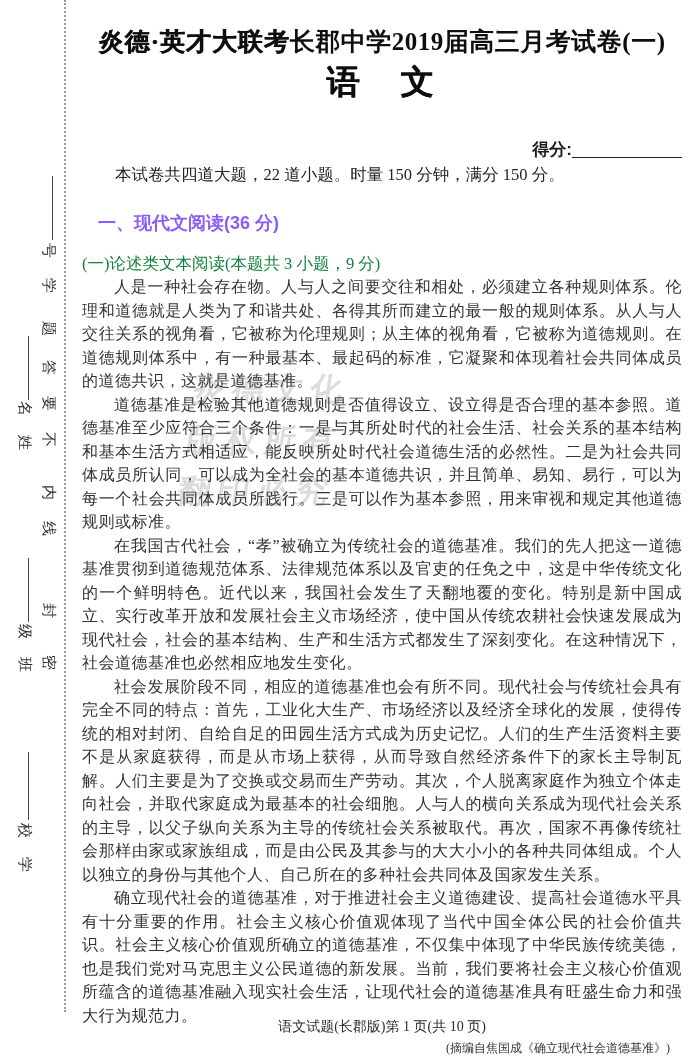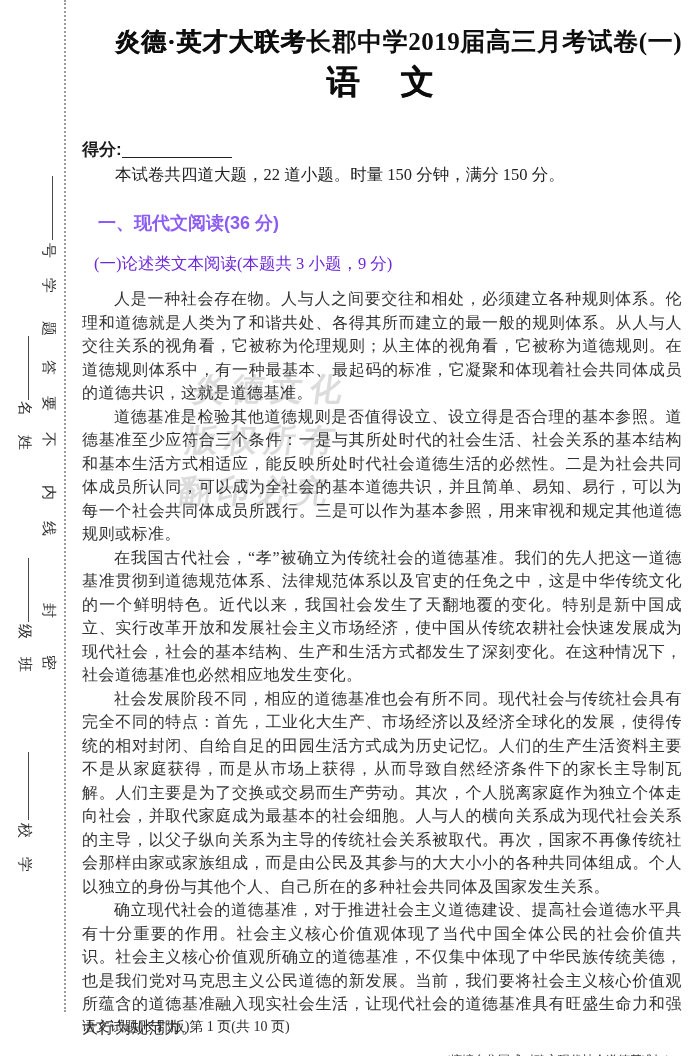--- a/index.html
+++ b/index.html
@@ -26,68 +26,68 @@
   }
   .vblank{
     position:absolute;width:0;
     border-left:1.3px solid #4a4a4a;
   }
 
   
   .main{position:absolute;left:82px;top:0;width:600px;}
   .title{
     position:absolute;top:25px;width:100%;
-    text-align:right;font-size:25px;line-height:34px;
+    text-align:center;font-size:25px;line-height:34px;
     white-space:nowrap;color:#0e0e0e;
   }
   .title-script{font-weight:900;letter-spacing:1px;text-shadow:0.6px 0 0 #0e0e0e;}
   .title-rest{font-weight:700;letter-spacing:0.5px;}
   .subject{
     position:absolute;top:60px;width:100%;
     text-align:center;font-size:33px;font-weight:900;
     letter-spacing:4px;color:#0d0d0d;
     text-shadow:0.7px 0 0 #0d0d0d;
   }
   .score-row{
     position:absolute;top:138px;width:100%;
-    text-align:left;font-size:17px;font-weight:700;
+    text-align:right;font-size:17px;font-weight:700;
     font-family:"Liberation Sans", sans-serif;
   }
   .score-blank{
     display:inline-block;width:110px;height:1px;
     border-bottom:1.6px solid #222;vertical-align:-3px;
   }
   .exam-info{
     position:absolute;top:163px;width:100%;
     font-size:16.5px;line-height:24px;text-indent:2em;
     color:#222;
   }
 
   .content{position:absolute;top:196px;width:100%;}
   .sec-heading{
     font-size:18px;line-height:23.5px;font-weight:700;
     font-family:"Liberation Sans", sans-serif;
     color:#8b5cf6;margin:16px;
   }
   .sub-heading,.instruction{
-    font-size:16.5px;line-height:23.5px;margin:12px;color:#6d28d9;
+    font-size:16.5px;line-height:23.5px;margin:0;color:#15803d;
   }
   .para{
     font-size:16px;line-height:23.5px;margin:0;
     text-indent:2em;text-align:justify;
     letter-spacing:0.5px;color:#333;
   }
   .attribution{
     font-size:12px;line-height:23.5px;margin:10px 0 0 0;
     text-align:right;padding-right:12px;color:#333;
   }
 
   .footer{
     position:absolute;left:82px;top:1018px;width:600px;
-    text-align:left;font-size:14px;color:#2a2a2a;
+    text-align:center;font-size:14px;color:#2a2a2a;
   }
 
   
   .watermark{
     position:absolute;left:186px;top:364px;
     color:#d7d7d7;opacity:0.85;
     transform:skewX(-8deg);
     pointer-events:none;
   }
   .watermark div{

